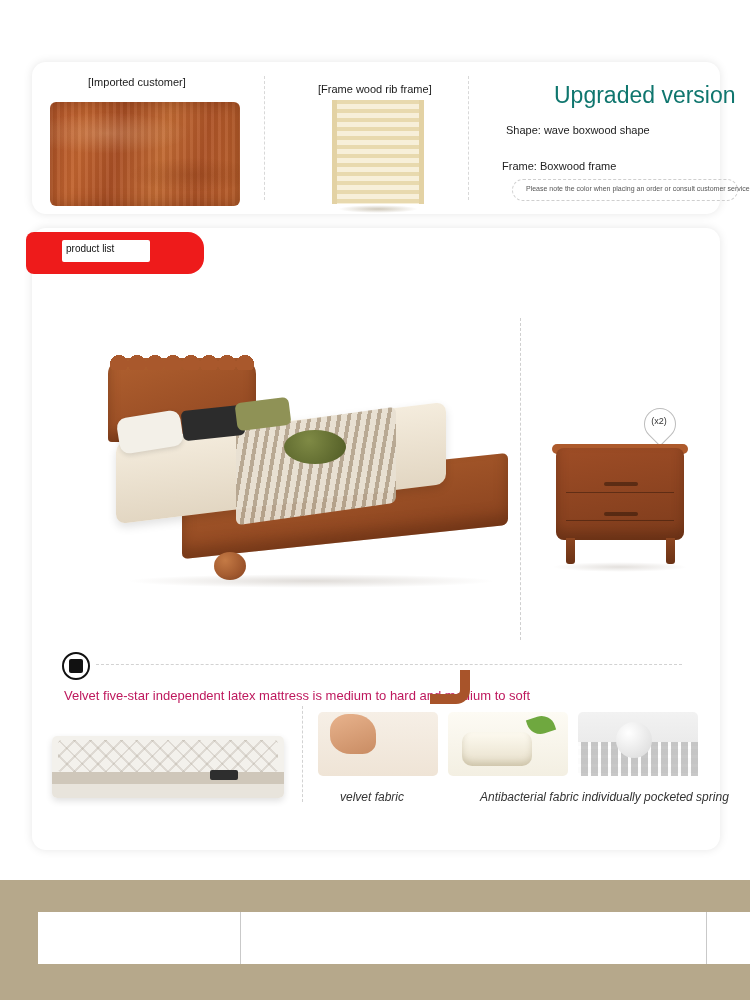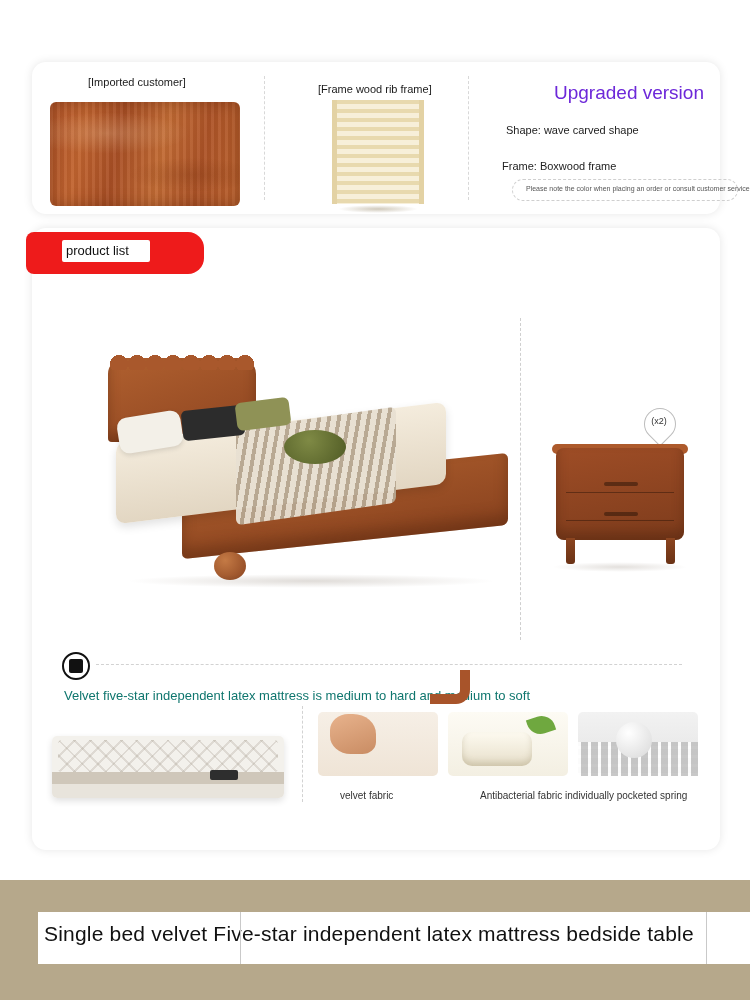--- a/index.html
+++ b/index.html
@@ -91,22 +91,22 @@
     position: absolute;
     border-left: 1px dashed #d8d8d8;
   }
   #vline-1 { left: 264px; top: 76px; height: 124px; }
   #vline-2 { left: 468px; top: 76px; height: 124px; }
 
   #upgraded-title {
     position: absolute;
     left: 554px;
     top: 82px;
-    font-size: 19px;
-    color: #6d28d9;
+    font-size: 23px;
+    color: #0f766e;
     white-space: nowrap;
   }
   #shape-line {
     position: absolute;
     left: 506px;
     top: 124px;
     font-size: 11px;
     color: #222;
     white-space: nowrap;
   }
@@ -159,21 +159,21 @@
     top: 240px;
     width: 88px;
     height: 22px;
     background: #ffffff;
     border-radius: 2px;
   }
   #product-list-text {
     position: absolute;
     left: 66px;
     top: 243px;
-    font-size: 13px;
+    font-size: 10px;
     color: #111;
     white-space: nowrap;
   }
 
   
   #bed-figure {
     position: absolute;
     left: 86px;
     top: 352px;
     width: 420px;
@@ -407,21 +407,21 @@
     width: 14px;
     height: 14px;
     background: #111;
     border-radius: 2px;
   }
   #mattress-caption {
     position: absolute;
     left: 64px;
     top: 688px;
     font-size: 13px;
-    color: #0f766e;
+    color: #be185d;
     white-space: nowrap;
   }
   #corner-hook {
     position: absolute;
     left: 430px;
     top: 670px;
     width: 40px;
     height: 34px;
     border-right: 10px solid #a8542a;
     border-bottom: 10px solid #a8542a;
@@ -528,23 +528,24 @@
     position: absolute;
     left: 616px;
     top: 722px;
     width: 36px;
     height: 36px;
     border-radius: 50%;
     background: radial-gradient(circle at 35% 30%, #ffffff, #d8d8d8);
   }
   .thumb-caption {
     position: absolute;
-    font-size: 10px;
+    font-size: 12px;
     color: #333;
     white-space: nowrap;
+    font-style: italic;
   }
   #caption-1 { left: 340px; top: 790px; }
   #caption-2 { left: 480px; top: 790px; }
 
   
   #bottom-band {
     position: absolute;
     left: 0;
     top: 880px;
     width: 750px;
@@ -595,21 +596,21 @@
 
   <div class="vline" id="vline-1"></div>
 
   <div class="mat-label" id="pine-label">[Frame wood rib frame]</div>
   <div id="rib-frame"></div>
   <div id="rib-shadow"></div>
 
   <div class="vline" id="vline-2"></div>
 
   <div id="upgraded-title">Upgraded version</div>
-  <div id="shape-line">Shape: wave carved shape</div>
+  <div id="shape-line">Shape: wave boxwood shape</div>
   <div id="frame-line">Frame: Boxwood frame</div>
   <div id="color-note"></div>
   <div id="color-note-text">Please note the color when placing an order or consult customer service</div>
 
   <div class="card" id="list-card"></div>
   <div id="product-list-tab"></div>
   <div id="product-list-tab-inner"></div>
   <div id="product-list-text">product list</div>
 
   <div id="bed-figure">
@@ -659,17 +660,16 @@
   <div id="thumb-2-leaf"></div>
   <div class="thumb" id="thumb-3"></div>
   <div id="thumb-3-springs"></div>
   <div id="thumb-3-ball"></div>
 
   <div class="thumb-caption" id="caption-1">velvet fabric</div>
   <div class="thumb-caption" id="caption-2">Antibacterial fabric individually pocketed spring</div>
 
   <div id="bottom-band"></div>
   <div id="bottom-strip"></div>
-  <div id="bottom-text">Single bed   velvet  Five-star independent latex mattress   bedside table</div>
   <div id="bottom-sep-1"></div>
   <div id="bottom-sep-2"></div>
 
 </div>
 
 </body></html>

